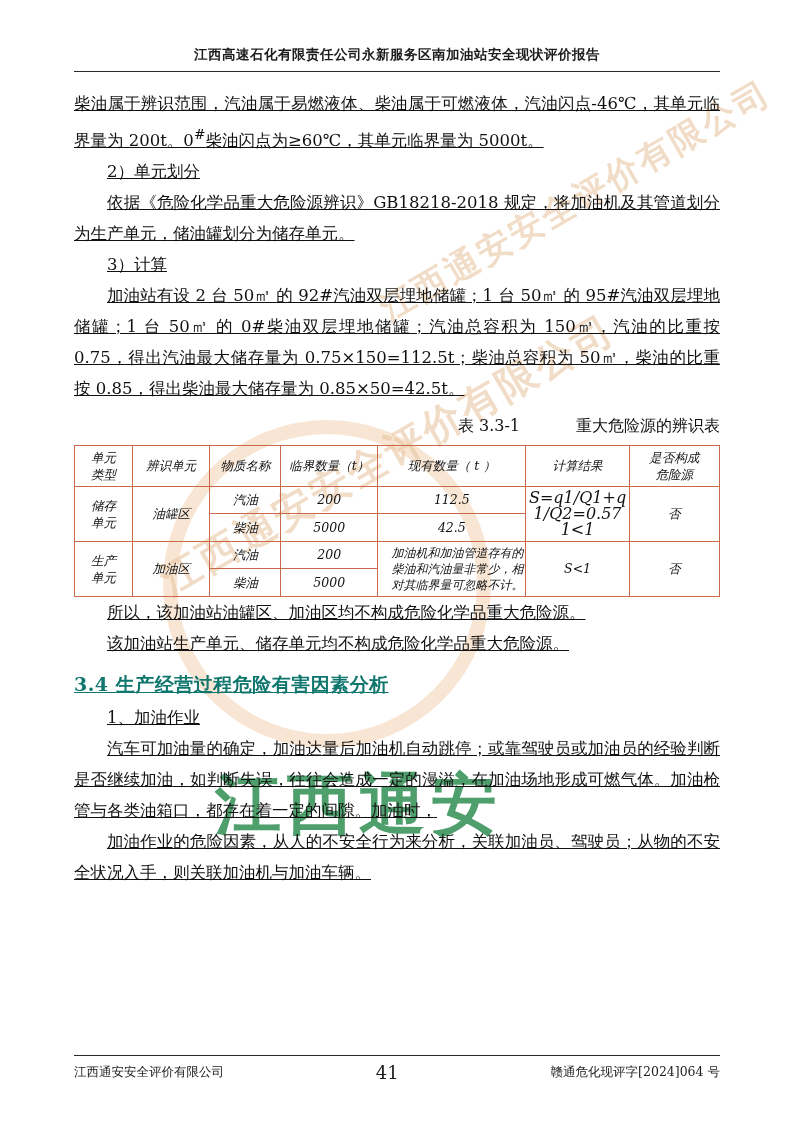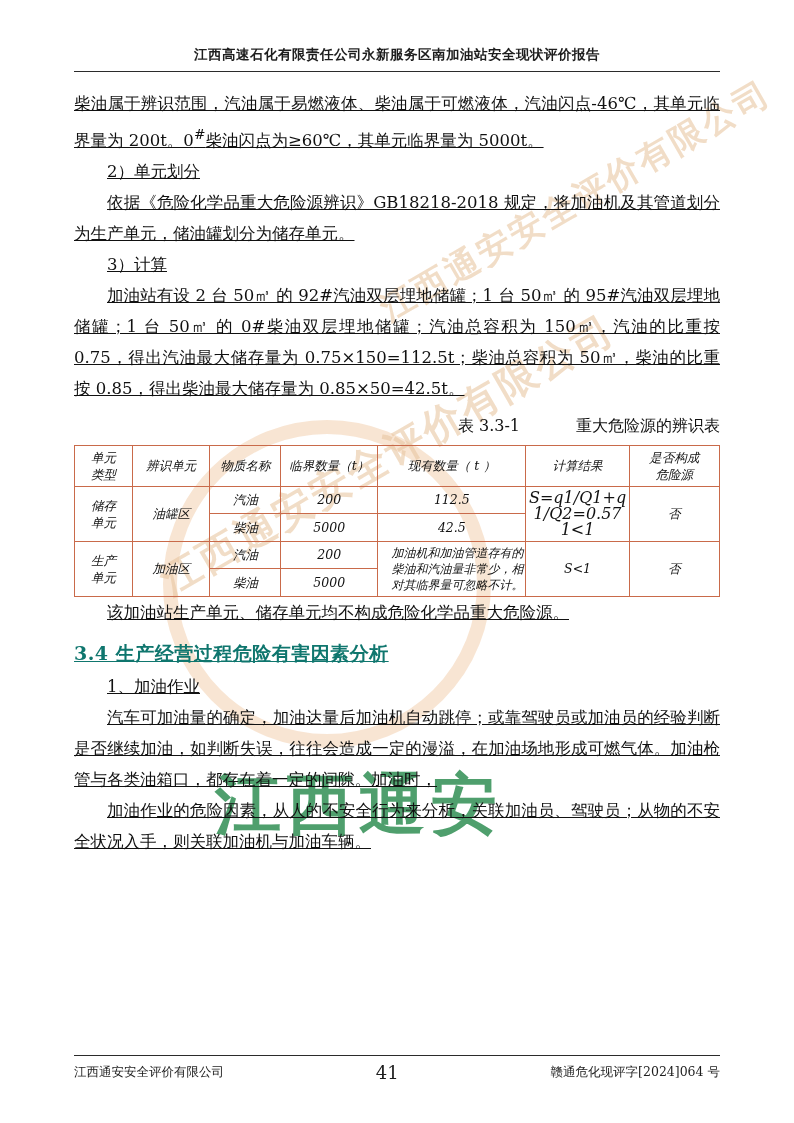--- a/index.html
+++ b/index.html
@@ -223,20 +223,21 @@
           <td rowspan="2">S&lt;1</td>
           <td rowspan="2">否</td>
         </tr>
         <tr>
           <td>柴油</td>
           <td>5000</td>
         </tr>
       </tbody>
     </table>
 
+    <p class="ind">所以，该加油站油罐区、加油区均不构成危险化学品重大危险源。</p>
     <p class="ind">该加油站生产单元、储存单元均不构成危险化学品重大危险源。</p>
 
     <p class="h-section">3.4 生产经营过程危险有害因素分析</p>
 
     <p class="ind">1、加油作业</p>
     <p class="ind">汽车可加油量的确定，加油达量后加油机自动跳停；或靠驾驶员或加油员的经验判断是否继续加油，如判断失误，往往会造成一定的漫溢，在加油场地形成可燃气体。加油枪管与各类油箱口，都存在着一定的间隙。加油时，</p>
     <p class="ind">加油作业的危险因素，从人的不安全行为来分析，关联加油员、驾驶员；从物的不安全状况入手，则关联加油机与加油车辆。</p>
   </div>
 
   <div class="footer">

